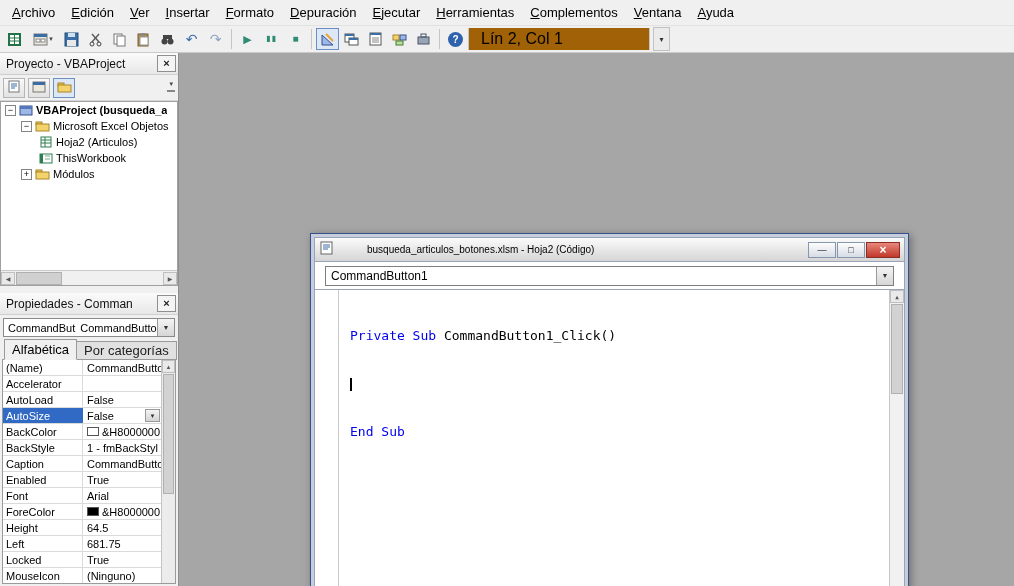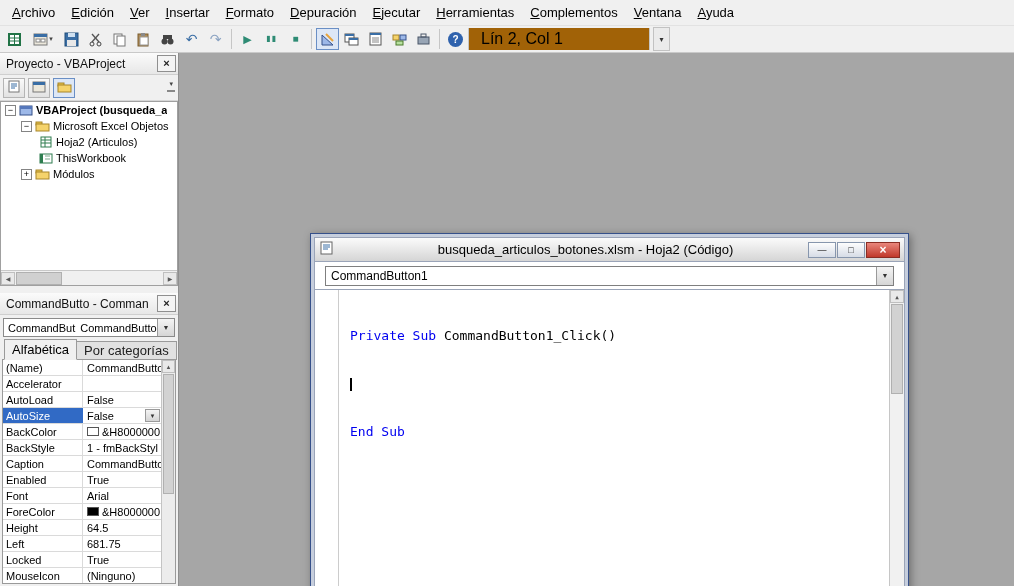--- a/index.html
+++ b/index.html
@@ -99,21 +99,21 @@
   .vscroll{position:absolute;top:0;right:0;bottom:0;width:14px;background:#ececec;border-left:1px solid #c4c4c4;box-sizing:border-box;}
   .vscroll .sbtn{width:13px;margin:0 auto;}
   .vthumb{width:11px;height:120px;background:#d2d2d2;border:1px solid #b0b0b0;margin:1px auto 0 auto;box-sizing:border-box;}
   
   .code-window{position:absolute;left:310px;top:233px;width:599px;height:400px;
     background:#c6cedd;border:1px solid #35508a;padding:3px;box-sizing:border-box;
     display:flex;flex-direction:column;z-index:4;box-shadow:2px 2px 8px rgba(0,0,0,.35);}
   .cw-title{height:24px;flex:0 0 24px;display:flex;align-items:center;
     background:linear-gradient(#fbfbfb,#d5d5d5);border:1px solid #9aa4b8;border-bottom:none;
     position:relative;padding:0 4px;box-sizing:border-box;}
-  .cw-title-text{position:absolute;left:52px;right:100px;text-align:center;font-size:13px;
+  .cw-title-text{position:absolute;left:52px;right:100px;font-size:10px;
     white-space:nowrap;overflow:hidden;}
   .cw-btns{margin-left:auto;display:flex;gap:1px;z-index:2;}
   .cwb{width:28px;height:16px;border:1px solid #8796ad;background:linear-gradient(#fdfdfd,#d6dce6);
     display:flex;align-items:center;justify-content:center;font-size:9px;box-sizing:border-box;color:#222;}
   .cwb.close{width:34px;background:linear-gradient(#e9867b,#c0392b);color:#fff;font-size:12px;
     font-weight:bold;border-color:#8a2d24;}
   .cw-combos{height:28px;flex:0 0 28px;background:#fff;border:1px solid #9aa4b8;border-bottom:none;
     display:flex;align-items:center;gap:10px;padding:0 10px;box-sizing:border-box;}
   .cw-combo{flex:1;height:20px;border:1px solid #7f7f7f;display:flex;align-items:center;
     padding-left:5px;font-size:12px;background:#fff;box-sizing:border-box;overflow:hidden;}
@@ -384,21 +384,21 @@
         <div class="hspacer"></div>
         <div class="sbtn">▶</div>
       </div>
     </div>
   </div>
 
   <div class="splitter"></div>
 
   <div class="panel properties-panel">
     <div class="panel-header">
-      <span>CommandButto - Comman</span>
+      <span>Propiedades - Comman</span>
       <span class="panel-close">×</span>
     </div>
     <div class="obj-combo-row">
       <div class="obj-combo">
         <span class="obj-name">CommandBut</span>
         <span class="obj-type">CommandButto</span>
         <span class="combo-arrow">▼</span>
       </div>
     </div>
     <div class="tabs">

